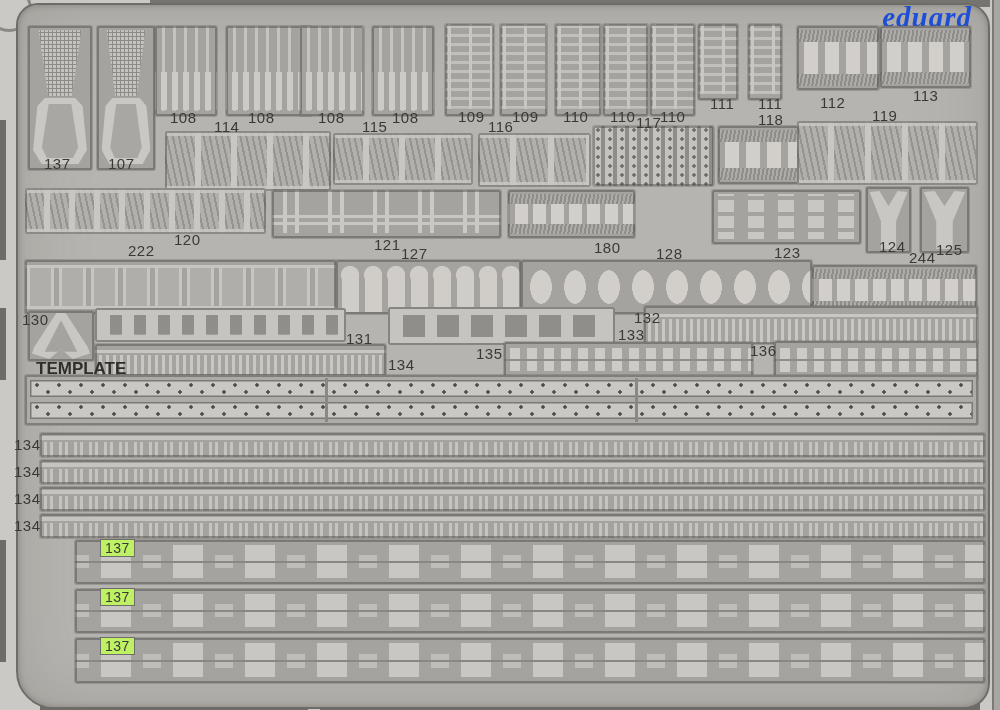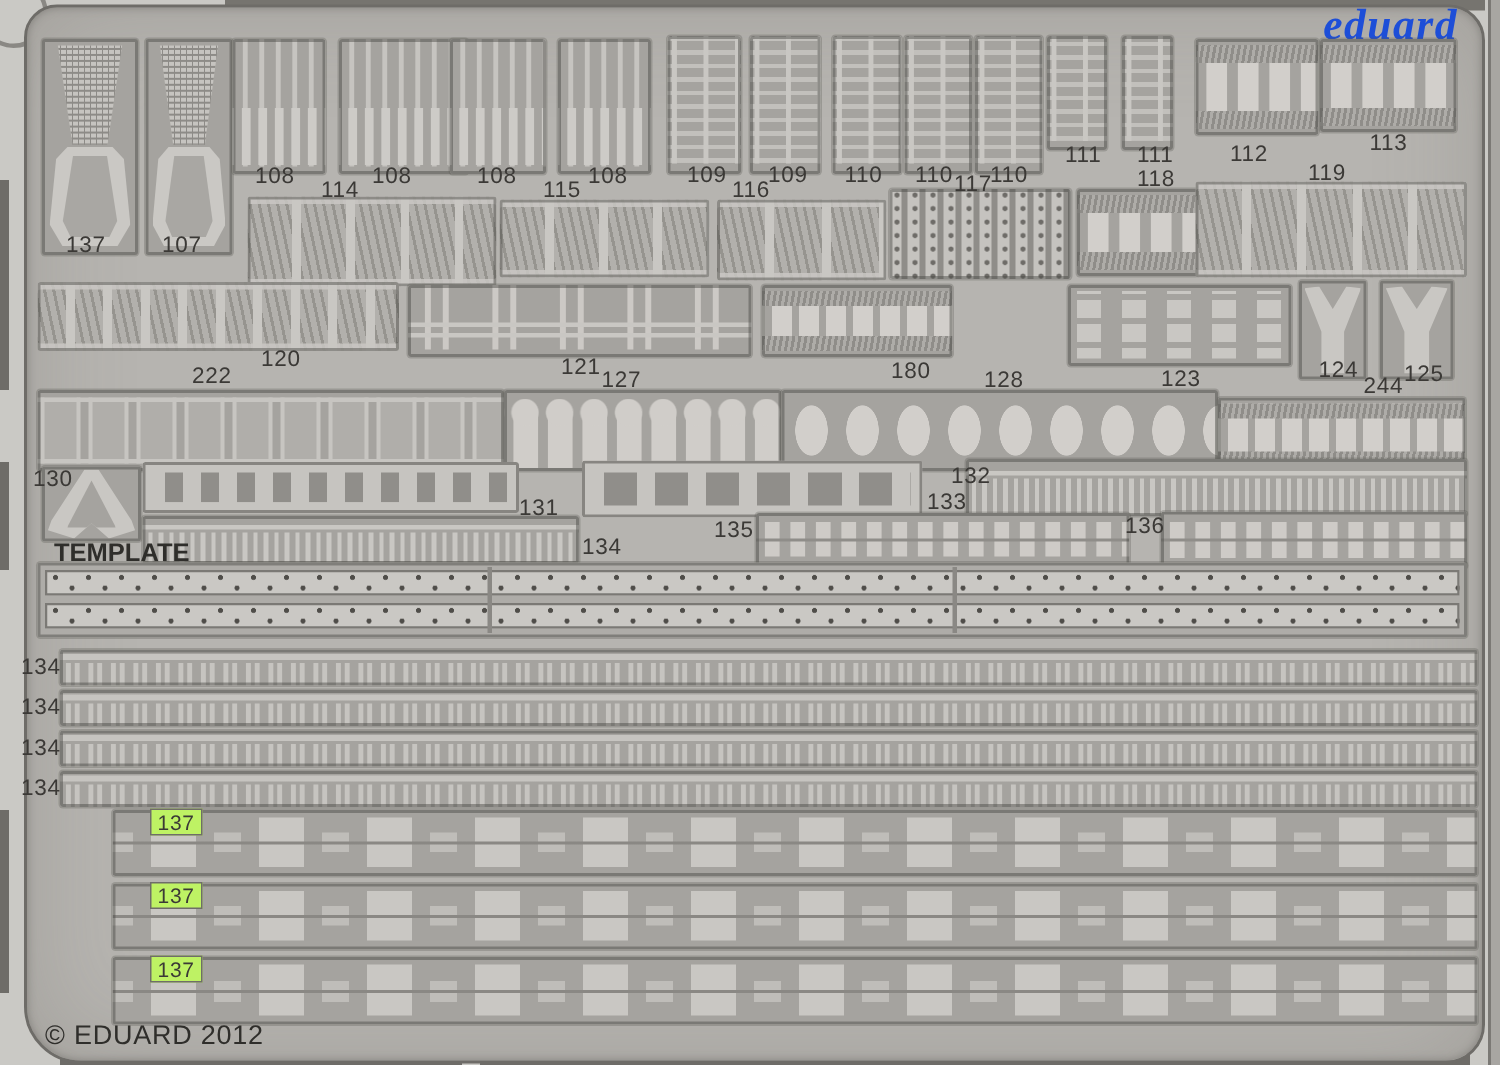--- a/index.html
+++ b/index.html
@@ -280,15 +280,14 @@
   <span class="plabel" style="left:14px;top:436px">134</span>
   <span class="plabel" style="left:14px;top:463px">134</span>
   <span class="plabel" style="left:14px;top:490px">134</span>
   <span class="plabel" style="left:14px;top:517px">134</span>
   <span class="plabel boxed" style="left:100px;top:539px">137</span>
   <span class="plabel boxed" style="left:100px;top:588px">137</span>
   <span class="plabel boxed" style="left:100px;top:637px">137</span>
 
   <span class="template-label">TEMPLATE</span>
 
-  <div class="copyright">© EDUARD 2012</div>
 
 </div>
 
 </body></html>

